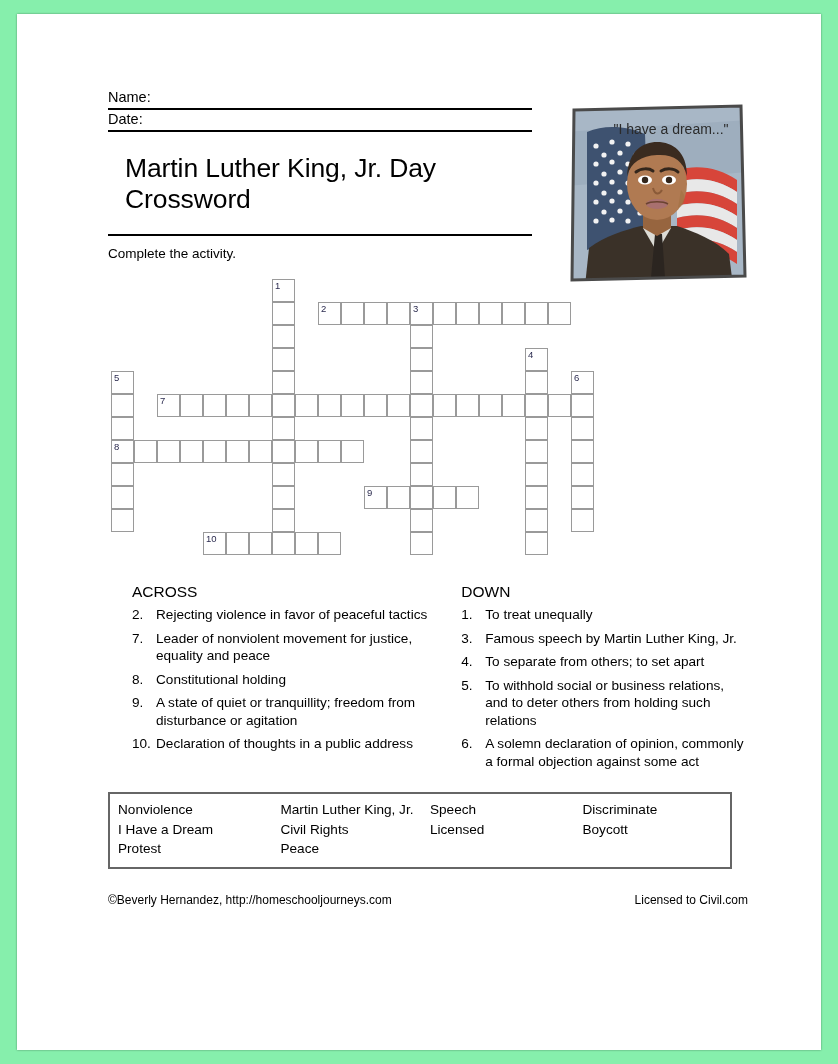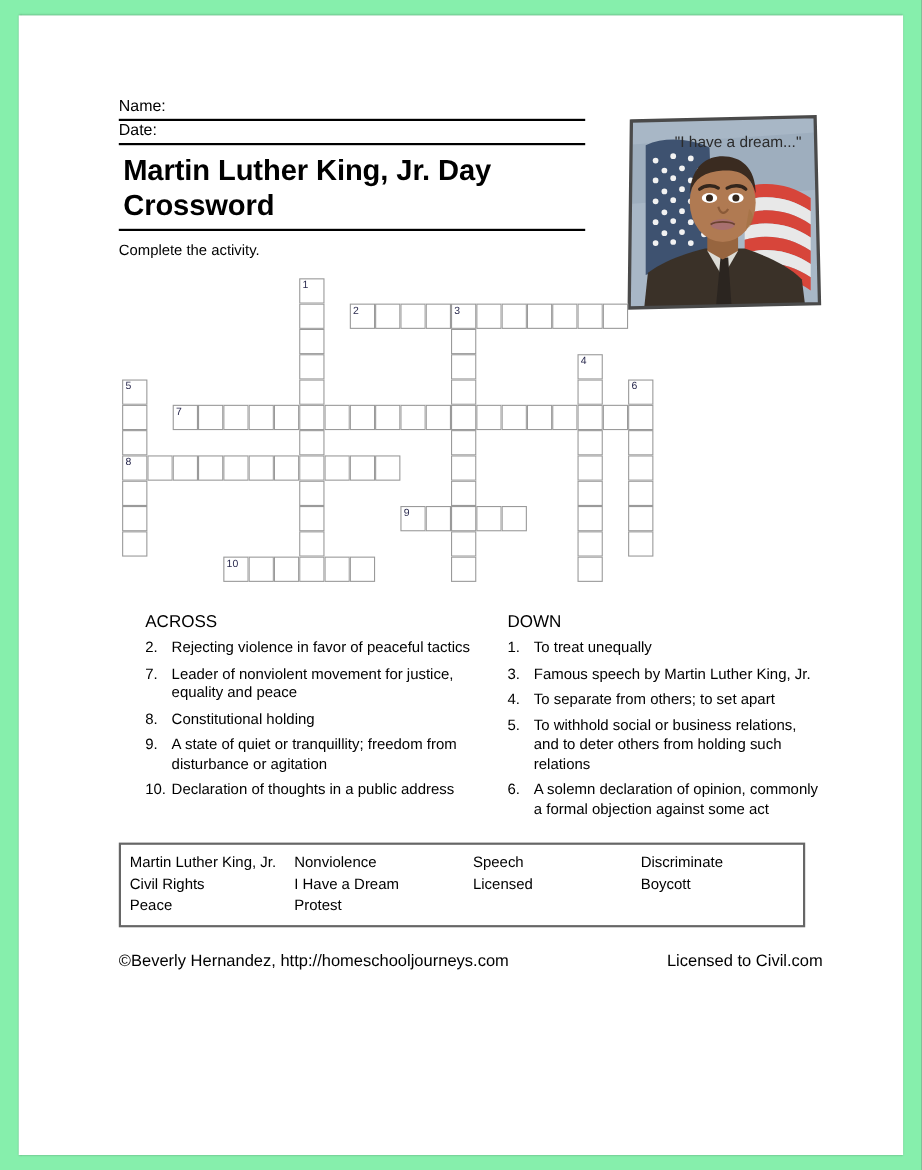--- a/index.html
+++ b/index.html
@@ -44,22 +44,22 @@
   .title-block {
     border-bottom: 2px solid #000;
     width: 424px;
     padding-top: 4px;
     padding-bottom: 2px;
   }
   .title-block .title {
     font-size: 26.5px;
     line-height: 31px;
     color: #000;
-    font-weight: bold;
-    margin: 4px;
+    font-weight: normal;
+    margin: 17px;
     letter-spacing: -0.1px;
   }
   .subtitle {
     font-size: 13.5px;
     line-height: 17px;
     color: #000;
     padding-top: 9px;
   }
 
   
@@ -140,21 +140,21 @@
   .wb-col.c2 { width: 163px; }
   .wb-col.c3 { width: 153px; }
   .wb-col.c4 { width: 140px; }
 
   
   .footer {
     margin-top: 22px;
     width: 640px;
     display: flex;
     justify-content: space-between;
-    font-size: 15px;
+    font-size: 12px;
     line-height: 18px;
     color: #000;
   }
 </style>
 </head>
 <body>
 
 <div class="viewport">
   <div class="page">
     <div class="sheet">
@@ -408,30 +408,30 @@
               </div>
               <div class="clue">
                 <span class="n">6.</span>
                 <span class="t">A solemn declaration of opinion, commonly a formal objection against some act</span>
               </div>
             </div>
         </div>
       </div>
 
       <div class="wordbank">
+        <div class="wb-col c2" id="wb2">
+            <div>Nonviolence</div>
+            <div>I Have a Dream</div>
+            <div>Protest</div>
+          </div>
         <div class="wb-col c1" id="wb1">
             <div>Martin Luther King, Jr.</div>
             <div>Civil Rights</div>
             <div>Peace</div>
           </div>
-        <div class="wb-col c2" id="wb2">
-            <div>Nonviolence</div>
-            <div>I Have a Dream</div>
-            <div>Protest</div>
-          </div>
         <div class="wb-col c3" id="wb3">
             <div>Speech</div>
             <div>Licensed</div>
           </div>
         <div class="wb-col c4" id="wb4">
             <div>Discriminate</div>
             <div>Boycott</div>
           </div>
       </div>
 

